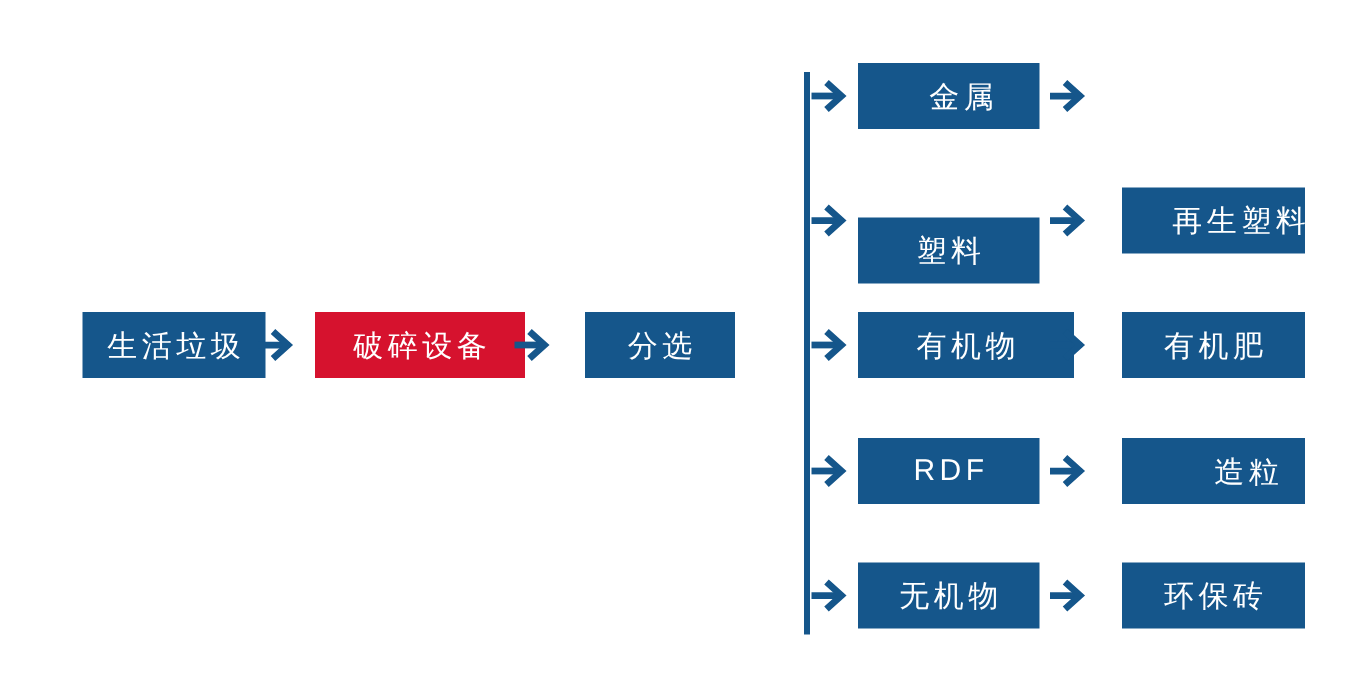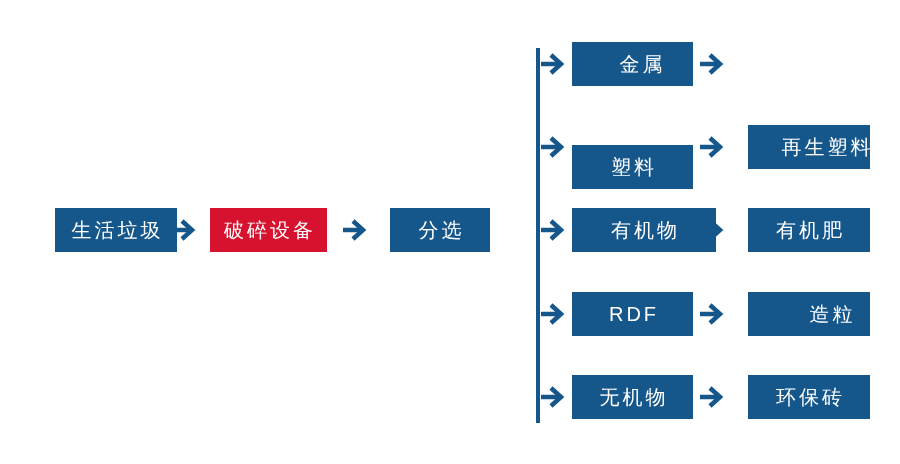--- a/index.html
+++ b/index.html
@@ -58,21 +58,21 @@
 
 <div class="canvas">
 
   <div class="box blue" style="left:37px; top:208px; width:122px;margin-left:18px;">生活垃圾</div>
 
   <svg class="arrow" style="left:171px; top:218px;" viewBox="0 0 28 24">
     <line x1="1" y1="12" x2="19" y2="12"></line>
       <polyline points="11,3 21,12 11,21"></polyline>
   </svg>
 
-  <div class="box red" style="left:210px; top:208px; width:117px;">破碎设备</div>
+  <div class="box red" style="left:210px; top:208px; width:140px;">破碎设备</div>
 
   <svg class="arrow" style="left:342px; top:218px;" viewBox="0 0 28 24">
     <line x1="1" y1="12" x2="19" y2="12"></line>
       <polyline points="11,3 21,12 11,21"></polyline>
   </svg>
 
   <div class="box blue" style="left:390px; top:208px; width:100px;">分选</div>
 
   <div class="vline"></div>
 

